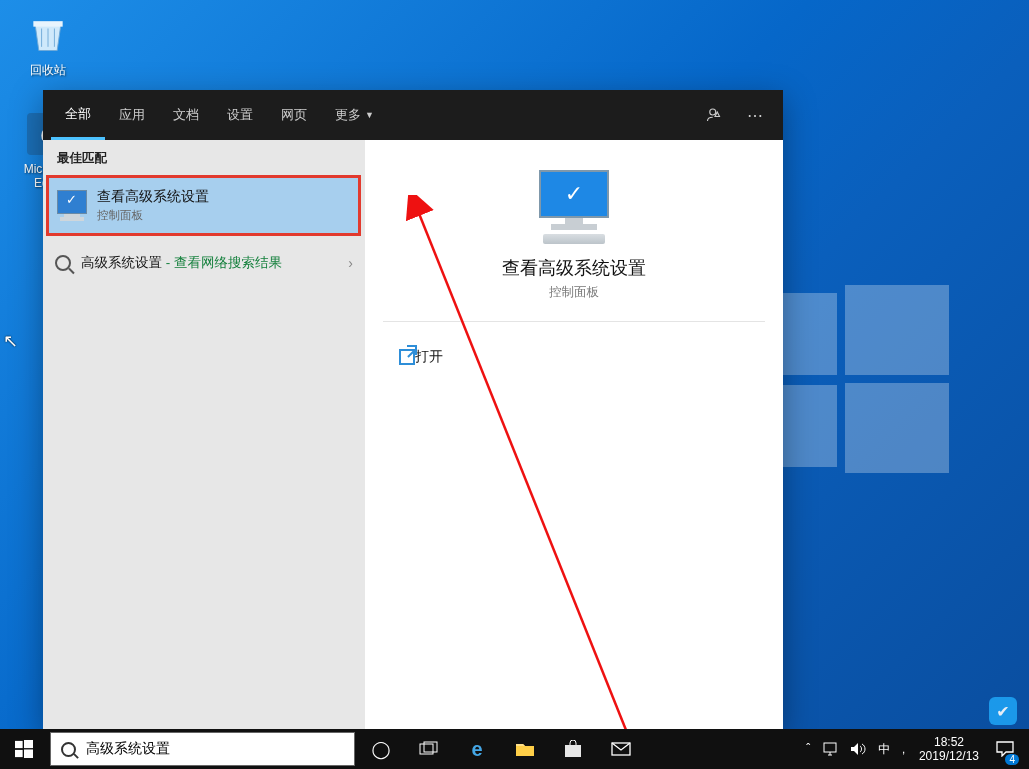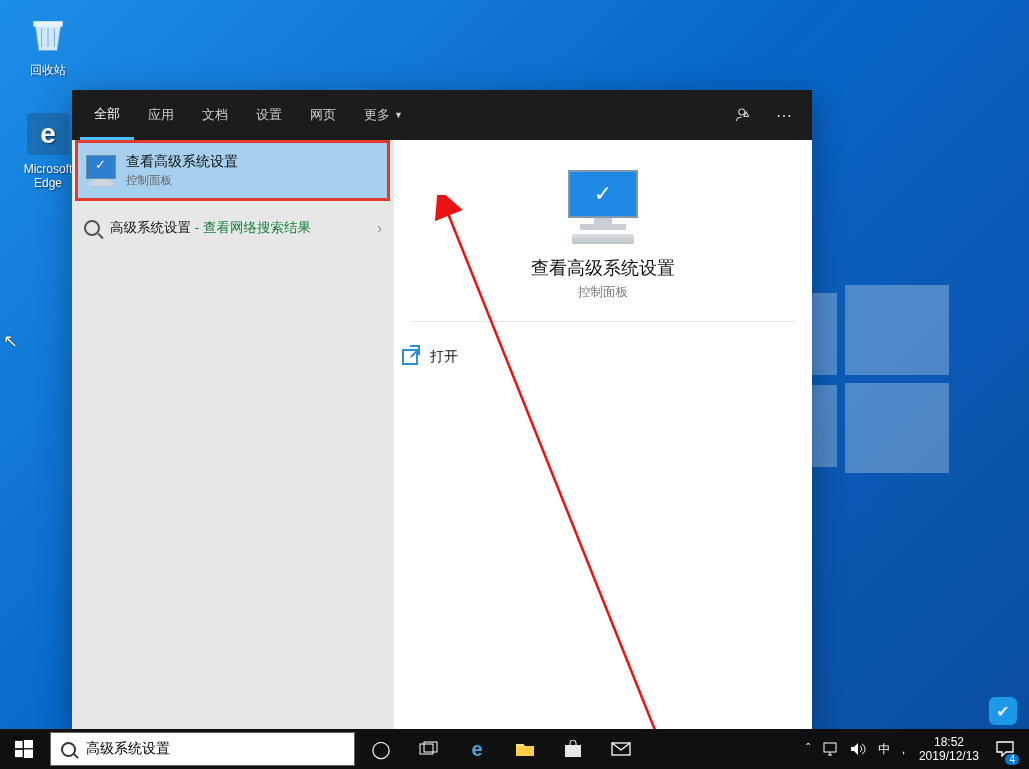--- a/index.html
+++ b/index.html
@@ -15,21 +15,21 @@
 .win-logo-bg .q4{left:96px;top:98px;width:104px;height:90px;}
 
 .desktop-icon { position:absolute; width:76px; text-align:center; color:#fff; font-size:12px; text-shadow:1px 1px 2px rgba(0,0,0,.6); }
 .desktop-icon .ico { width:48px; height:48px; margin:0 auto 4px; display:flex; align-items:center; justify-content:center; }
 #ico-recycle{left:10px;top:10px;}
 #ico-edge{left:10px;top:110px;}
 .recycle-svg{width:44px;height:44px;}
 .edge-svg{width:42px;height:42px;background:#1b6fb7;border-radius:4px;display:flex;align-items:center;justify-content:center;color:#fff;font-size:28px;font-weight:bold;}
 
 
-.search-panel { position:absolute; left:72px; top:90px; width:740px; height:640px; background:#f9f9f9; display:flex; flex-direction:column; box-shadow:0 8px 30px rgba(0,0,0,.35); }
+.search-panel { position:absolute; left:43px; top:90px; width:740px; height:640px; background:#f9f9f9; display:flex; flex-direction:column; box-shadow:0 8px 30px rgba(0,0,0,.35); }
 .sp-header { height:50px; background:#1c1c1c; display:flex; align-items:center; padding:0 8px; color:#ccc; font-size:13px; }
 .sp-tab { padding:0 14px; height:50px; display:flex; align-items:center; cursor:default; }
 .sp-tab.active { color:#fff; border-bottom:3px solid #4cc2ff; }
 .sp-header-spacer{flex:1;}
 .sp-header-icon{width:40px;height:50px;display:flex;align-items:center;justify-content:center;color:#ccc;font-size:16px;}
 
 .sp-body { flex:1; display:flex; background:#f4f4f4; }
 .sp-left { width:322px; background:#e7e7e7; display:flex; flex-direction:column; }
 .sp-section-hdr { font-size:12.5px; font-weight:600; color:#222; padding:10px 14px 8px; }
 .sp-best { background:#a7cfee; border:3px solid #e23a2e; margin:0 4px 8px 3px; padding:10px 10px 10px 8px; display:flex; align-items:center; gap:10px; }
@@ -49,21 +49,21 @@
 
 .sp-right { flex:1; background:#fff; position:relative; }
 .detail-monitor { margin:30px auto 12px; width:80px; }
 .detail-monitor .scr{width:70px;height:48px;background:#1e88e5;border:2px solid #7f98ab;margin:0 auto;display:flex;align-items:center;justify-content:center;color:#fff;font-size:22px;}
 .detail-monitor .stand{width:18px;height:6px;background:#c8ced3;margin:0 auto;}
 .detail-monitor .base{width:46px;height:6px;background:#c8ced3;margin:0 auto;}
 .detail-monitor .kb{width:62px;height:10px;background:linear-gradient(#d9dee2,#bcc4ca);margin:4px auto 0;border-radius:2px;}
 .detail-title{text-align:center;font-size:18px;color:#111;margin-top:6px;}
 .detail-sub{text-align:center;font-size:12.5px;color:#777;margin-top:4px;}
 .detail-sep{height:1px;background:#e4e4e4;margin:20px 18px;}
-.detail-open{display:flex;align-items:center;gap:12px;padding:6px 8px;font-size:14px;color:#111;}
+.detail-open{display:flex;align-items:center;padding:6px 34px;font-size:14px;color:#111;}
 .detail-open .oicon{width:16px;height:16px;border:2px solid #2e8ed8;position:relative;}
 .detail-open .oicon::before{content:"";position:absolute;right:-4px;top:-6px;width:8px;height:8px;border-top:2px solid #2e8ed8;border-right:2px solid #2e8ed8;}
 .detail-open .oicon::after{content:"";position:absolute;right:-2px;top:-2px;width:10px;height:2px;background:#2e8ed8;transform:rotate(-45deg);transform-origin:right;}
 
 .arrow-svg{position:absolute;left:35px;top:55px;pointer-events:none;}
 
 
 .taskbar{position:absolute;left:0;bottom:0;width:100%;height:40px;background:#101010;display:flex;align-items:center;}
 .tb-start{width:48px;height:40px;display:flex;align-items:center;justify-content:center;}
 .tb-start svg{width:18px;height:18px;}
@@ -136,20 +136,21 @@
       <svg width="18" height="18" viewBox="0 0 24 24" fill="none" stroke="#ccc" stroke-width="1.5">
           <circle cx="9" cy="8" r="4"></circle>
           <path d="M2 20c0-3 3-5 7-5M15 8l3 6h-6z"></path>
         </svg>
     </div>
     <div class="sp-header-icon">⋯</div>
   </div>
 
   <div class="sp-body">
     <div class="sp-left">
+      <div class="sp-section-hdr">最佳匹配</div>
       <div class="sp-best">
         <div>
           <div class="mini-mon"></div>
             <div class="mini-stand"></div>
             <div class="mini-base"></div>
         </div>
         <div class="sp-best-txt">
           <div class="t">查看高级系统设置</div>
           <div class="s">控制面板</div>
         </div>

